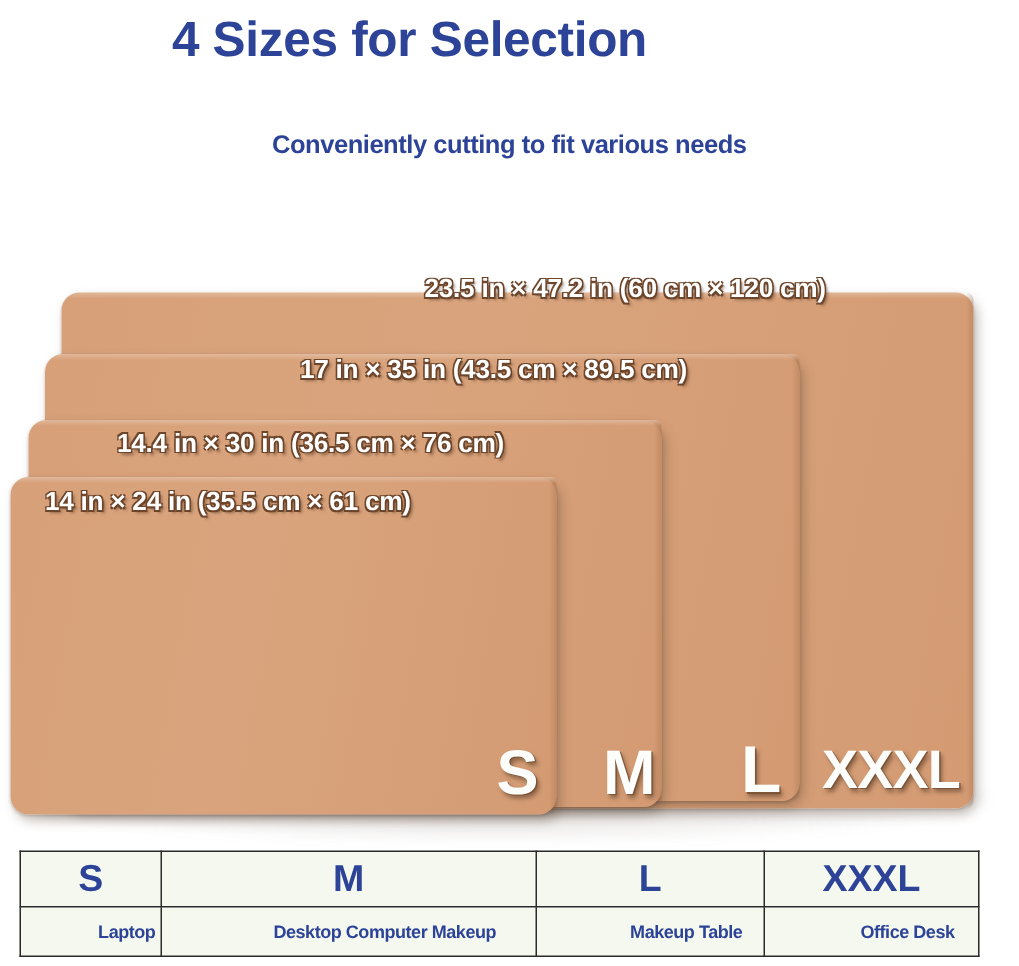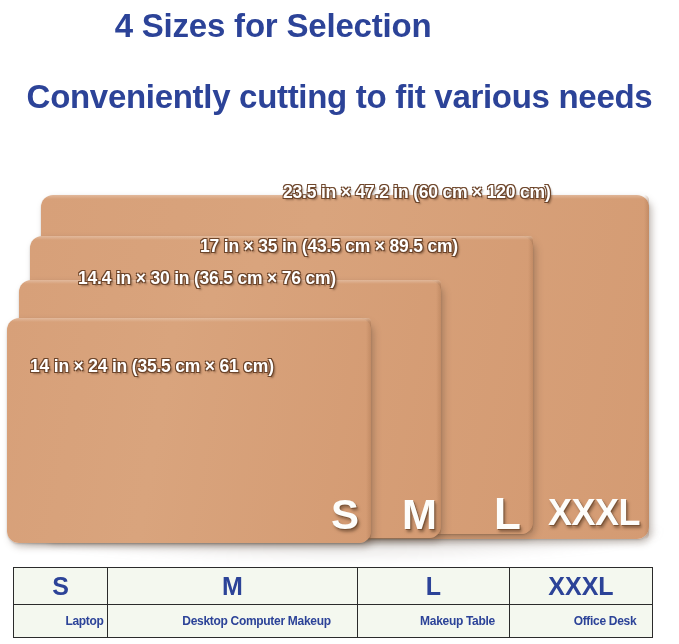--- a/index.html
+++ b/index.html
@@ -28,21 +28,21 @@
     color: #2c4398;
     letter-spacing: -0.2px;
     line-height: 44px;
   }
   #subtitle {
     position: absolute;
     top: 80px;
     left: 0;
     width: 679px;
     text-align: center;
-    font-size: 33px;
+    font-size: 17px;
     font-weight: bold;
     color: #2c4398;
     letter-spacing: -0.3px;
     line-height: 34px;
   }
 
   
   #mats {
     position: absolute;
     left: 0;
@@ -94,22 +94,22 @@
     white-space: nowrap;
     text-shadow:
        1px 1px 0 #6d452a,
       -1px 1px 0 #6d452a,
        1px -1px 0 #6d452a,
       -1px -1px 0 #6d452a,
        2px 2px 2px rgba(60,35,20,0.45);
   }
   #dim-xxxl { left: 283px; top: 182px; }
   #dim-l    { left: 180px; top: 236px; margin-left: 20px; }
-  #dim-m    { left: 78px;  top: 268px; }
-  #dim-s    { left: 30px;  top: 324px; margin-top: 32px; }
+  #dim-m    { left: 78px;  top: 285px; }
+  #dim-s    { left: 30px;  top: 324px; }
 
   
   .size-letter {
     position: absolute;
     z-index: 11;
     color: #fdfdfb;
     font-weight: bold;
     line-height: 1;
     letter-spacing: -0.5px;
     text-shadow:

